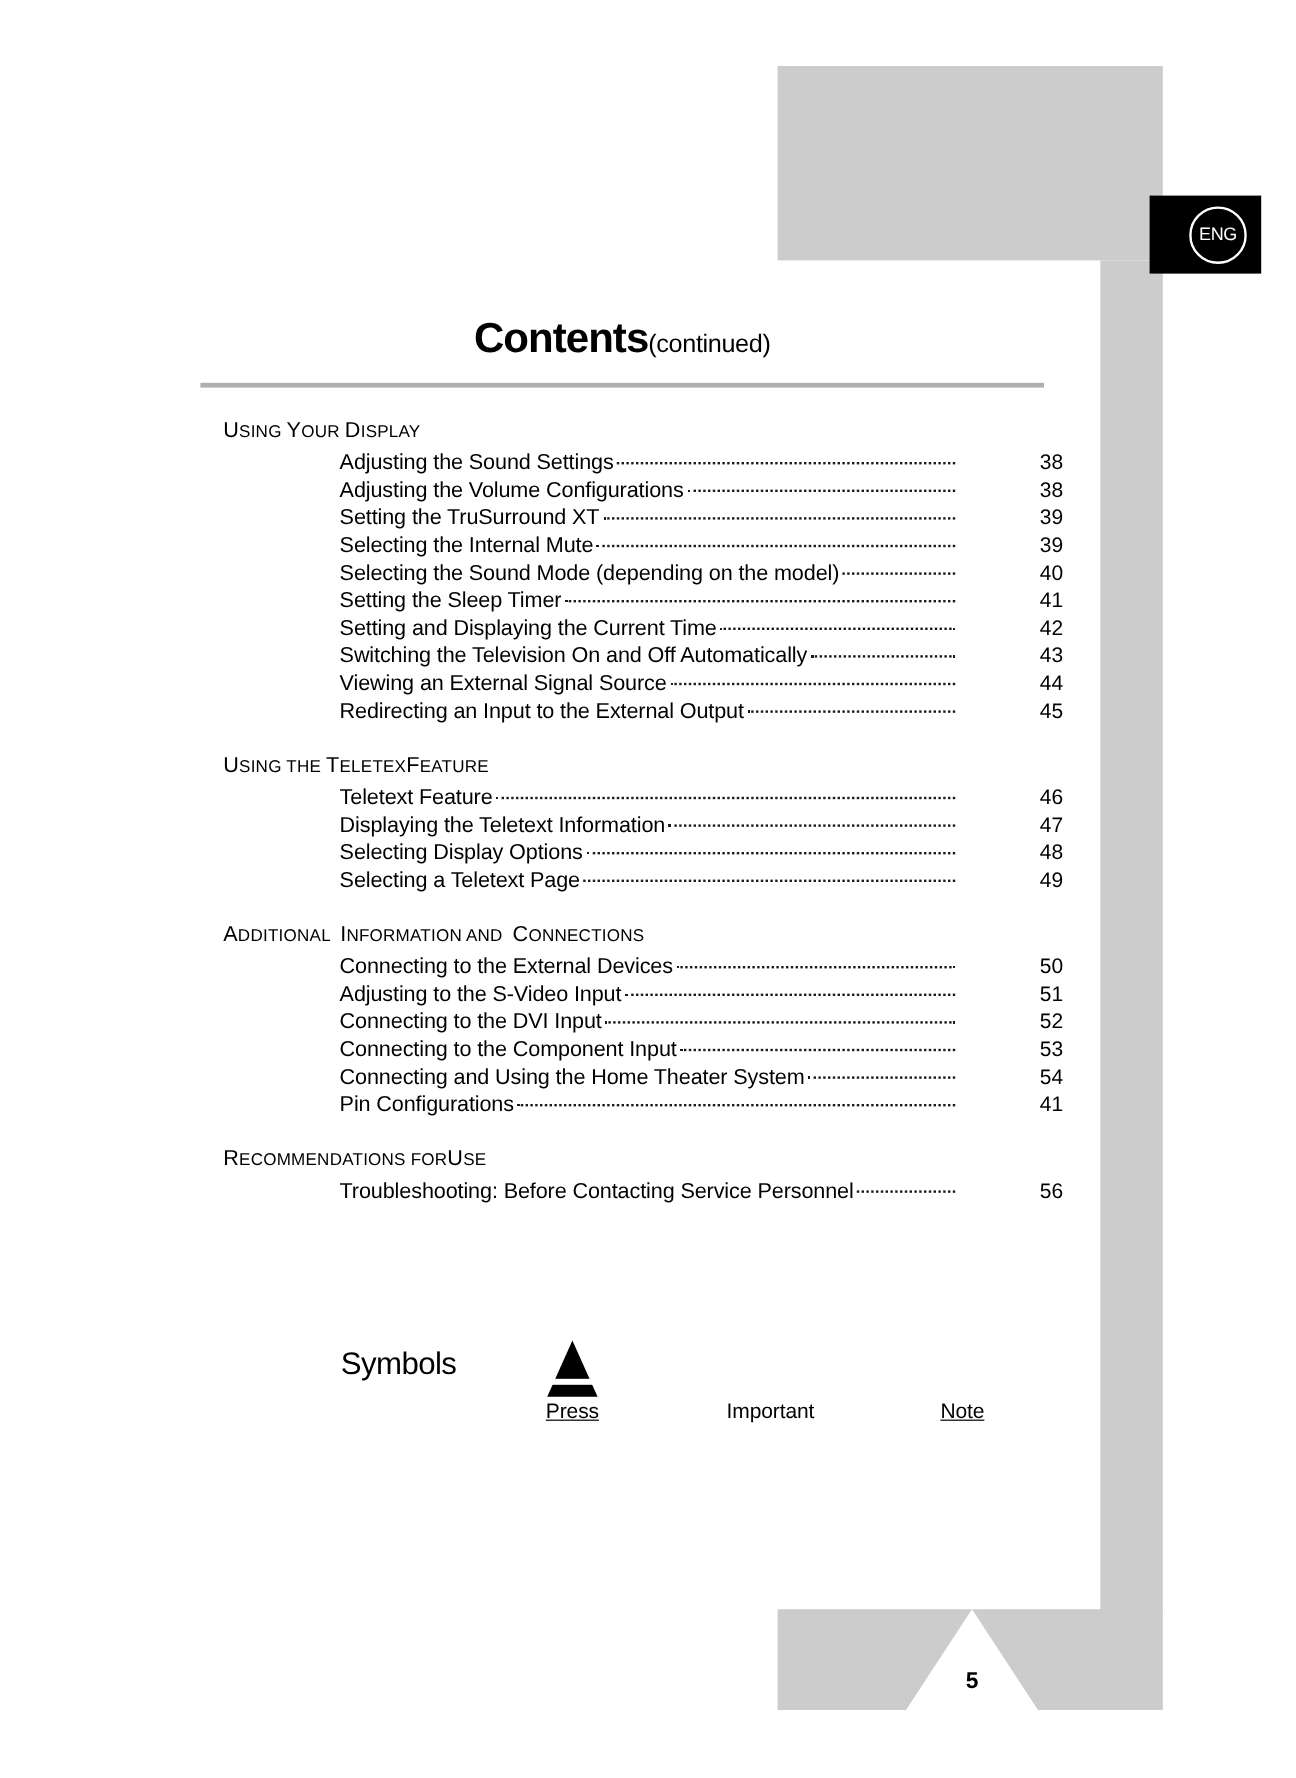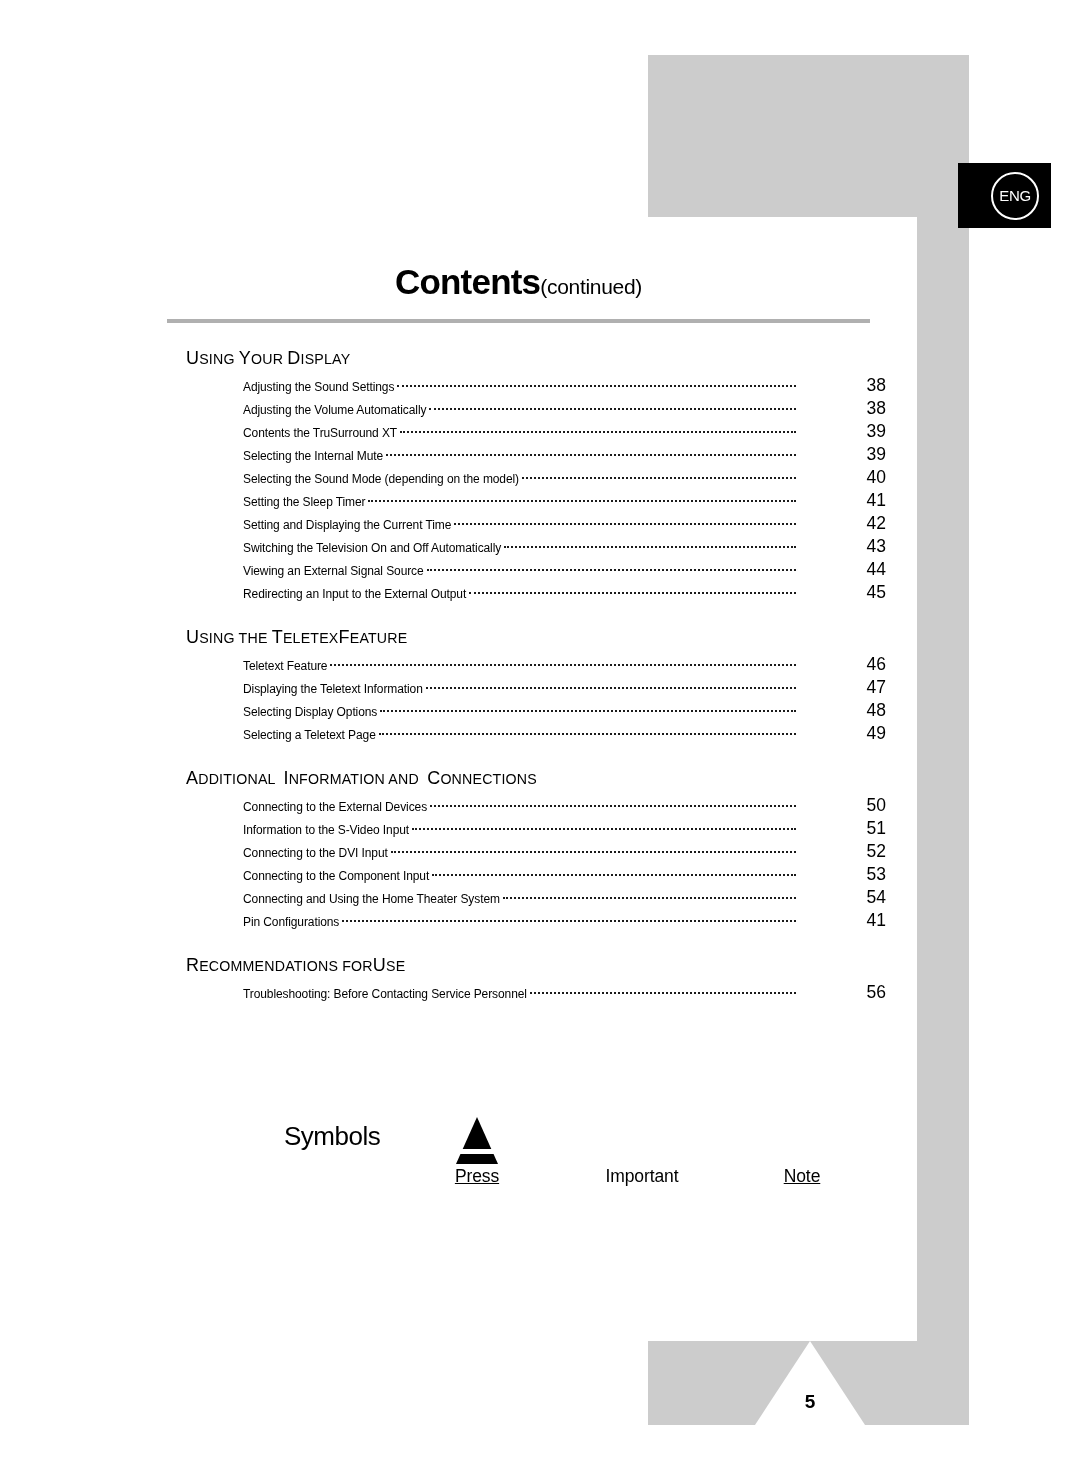--- a/index.html
+++ b/index.html
@@ -141,23 +141,24 @@
   .section-heading .cap { font-size: 18px; }
   .section-heading .sc  { font-size: 14.2px; }
 
   .toc-entry {
     display: flex;
     align-items: baseline;
     margin-left: 57px;
     height: 23px;
   }
   .entry-label {
-    font-size: 12px;
+    font-size: 18px;
     letter-spacing: -0.1px;
     white-space: nowrap;
+    margin-left: 40px;
   }
   .entry-leader {
     flex: 1;
     margin: 0 2px 0 3px;
     border-bottom: 2px dotted #1a1a1a;
     transform: translateY(-4px);
     min-width: 10px;
   }
   .entry-page {
     width: 60px;
@@ -248,26 +249,26 @@
 
   <div class="toc" id="toc-root">
       <div class="toc-section">
         <div class="section-heading"><span class="cap">U</span><span class="sc">SING </span><span class="cap">Y</span><span class="sc">OUR </span><span class="cap">D</span><span class="sc">ISPLAY</span></div>
         <div class="toc-entry">
           <span class="entry-label">Adjusting the Sound Settings</span>
           <span class="entry-leader"></span>
           <span class="entry-page">38</span>
         </div>
         <div class="toc-entry">
-          <span class="entry-label">Adjusting the Volume Automatically</span>
+          <span class="entry-label">Adjusting the Volume Configurations</span>
           <span class="entry-leader"></span>
           <span class="entry-page">38</span>
         </div>
         <div class="toc-entry">
-          <span class="entry-label">Contents the TruSurround XT</span>
+          <span class="entry-label">Setting the TruSurround XT</span>
           <span class="entry-leader"></span>
           <span class="entry-page">39</span>
         </div>
         <div class="toc-entry">
           <span class="entry-label">Selecting the Internal Mute</span>
           <span class="entry-leader"></span>
           <span class="entry-page">39</span>
         </div>
         <div class="toc-entry">
           <span class="entry-label">Selecting the Sound Mode (depending on the model)</span>
@@ -324,21 +325,21 @@
         </div>
       </div>
       <div class="toc-section">
         <div class="section-heading"><span class="cap">A</span><span class="sc">DDITIONAL  </span><span class="cap">I</span><span class="sc">NFORMATION AND  </span><span class="cap">C</span><span class="sc">ONNECTIONS</span></div>
         <div class="toc-entry">
           <span class="entry-label">Connecting to the External Devices</span>
           <span class="entry-leader"></span>
           <span class="entry-page">50</span>
         </div>
         <div class="toc-entry">
-          <span class="entry-label">Information to the S-Video Input</span>
+          <span class="entry-label">Adjusting to the S-Video Input</span>
           <span class="entry-leader"></span>
           <span class="entry-page">51</span>
         </div>
         <div class="toc-entry">
           <span class="entry-label">Connecting to the DVI Input</span>
           <span class="entry-leader"></span>
           <span class="entry-page">52</span>
         </div>
         <div class="toc-entry">
           <span class="entry-label">Connecting to the Component Input</span>

